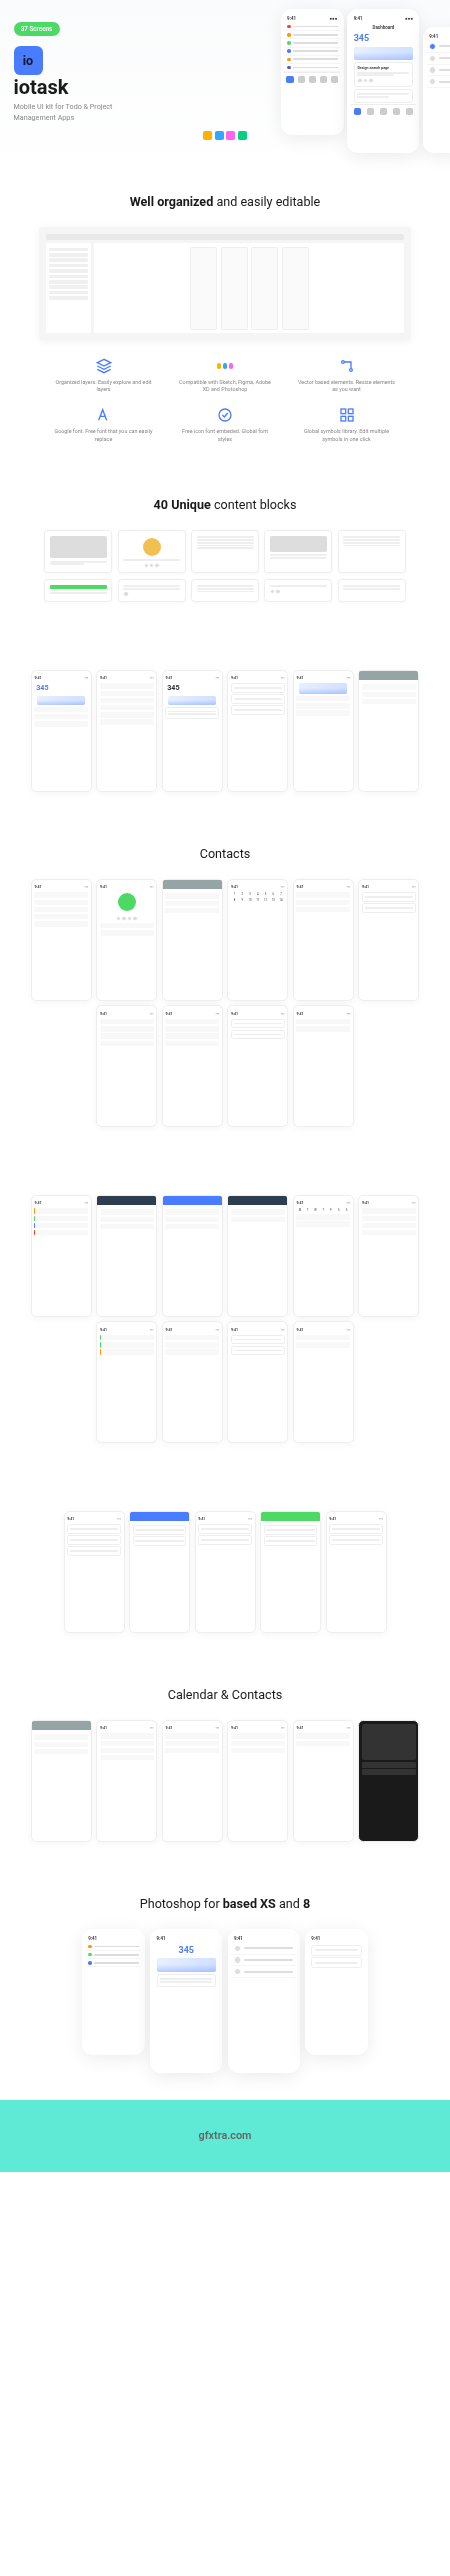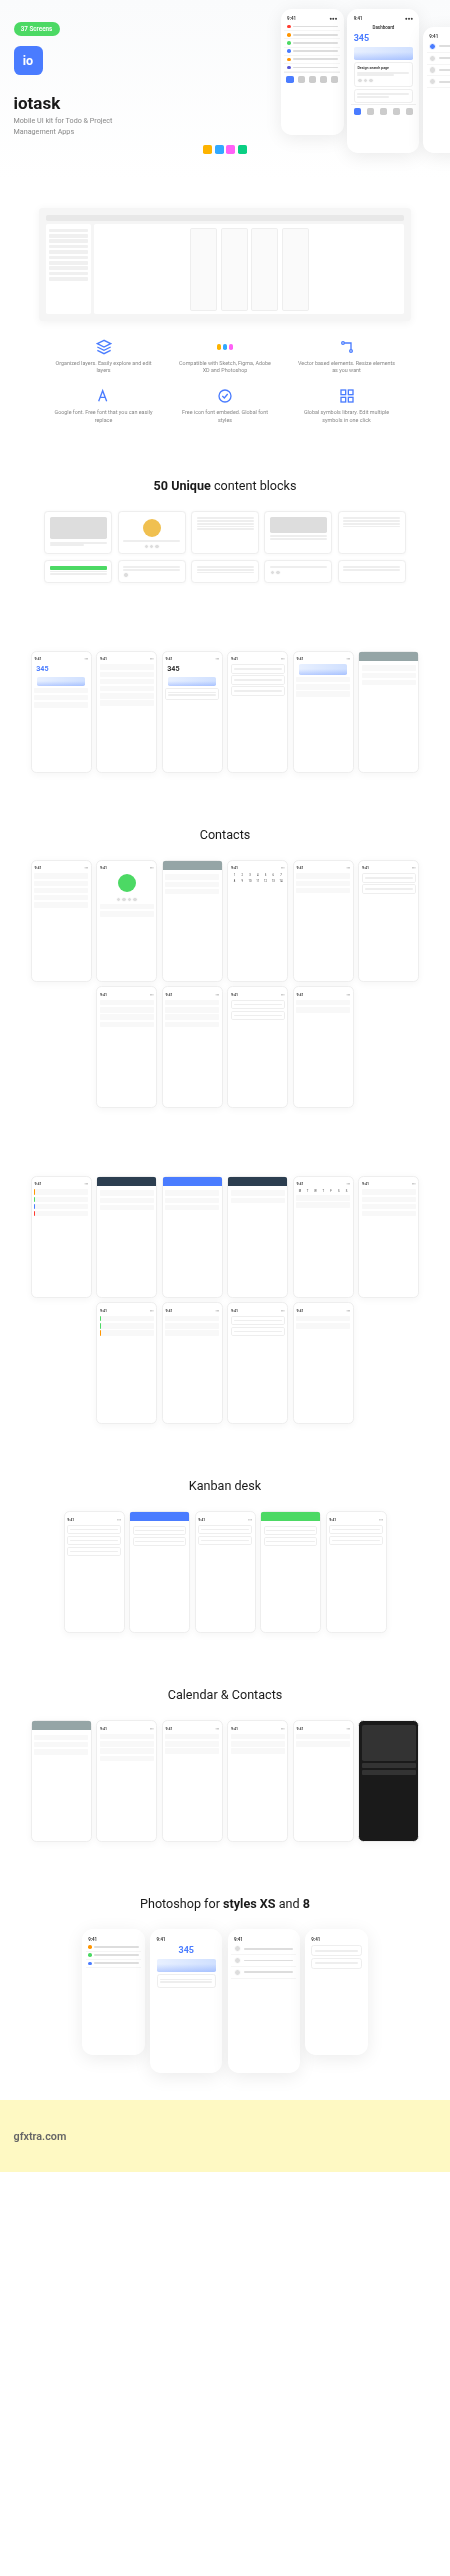--- a/index.html
+++ b/index.html
@@ -1,21 +1,21 @@
 <!DOCTYPE html>
 <html style="font-size:14.4px"><head>
 <meta charset="utf-8">
 <style>
 *{margin:0;padding:0;box-sizing:border-box}
 body{font-family:-apple-system,BlinkMacSystemFont,'Segoe UI',Roboto,sans-serif;background:#fff;color:#333;width:450px;margin:0 auto}
 .sec{padding:27px 18px;text-align:center}
 .hero{background:linear-gradient(180deg,#fafbfc 0%,#fff 100%);padding:18px 13.5px 27px;position:relative;text-align:left}
 .badge{display:inline-block;background:#4cd964;color:#fff;font-size:6.3px;font-weight:600;padding:2.7px 7.2px;border-radius:9px;margin-bottom:10.8px}
-.logo{width:29px;height:29px;background:#4a7cff;border-radius:6.3px;display:flex;align-items:center;justify-content:center;color:#ffffff;font-weight:700;font-size:12.6px;margin-bottom:18px}
-.brand{font-size:17px;font-weight:700;color:#1a1a1a;margin-bottom:2.7px}
+.logo{width:29px;height:29px;background:#4a7cff;border-radius:6.3px;display:flex;align-items:center;justify-content:center;color:#0f172a;font-weight:700;font-size:12.6px;margin-bottom:0}
+.brand{font-size:20px;font-weight:700;color:#1a1a1a;margin-bottom:2.7px}
 .tagline{font-size:7.2px;color:#888;line-height:1.5;max-width:99px}
 .hero-phones{position:absolute;top:9px;right:-36px;display:flex;gap:3.6px}
 .phone{width:72px;height:144px;background:#fff;border-radius:10.8px;box-shadow:0 3.6px 18px rgba(0,0,0,0.08);padding:5.4px 3.6px;font-size:3.6px}
 .phone-sm{width:63px;height:126px}
 .ph-header{display:flex;justify-content:space-between;align-items:center;padding:1.8px 2.7px;font-size:4.5px;font-weight:600}
 .ph-title{text-align:center;font-size:4.5px;font-weight:600;padding:1.8px 0}
 .ph-stat{font-size:9px;font-weight:700;color:#4a7cff;padding:1.8px 2.7px}
 .ph-chart{height:13.5px;background:linear-gradient(90deg,#e8f0ff,#d0e0ff);margin:1.8px 2.7px;border-radius:1.8px;position:relative;overflow:hidden}
 .ph-chart::after{content:'';position:absolute;bottom:0;left:0;right:0;height:60%;background:linear-gradient(180deg,transparent,rgba(74,124,255,0.3))}
 .ph-card{background:#fff;border:0.9px solid #eee;border-radius:2.7px;margin:1.8px 2.7px;padding:2.7px;font-size:3.6px}
@@ -57,21 +57,21 @@
 .sc-bar{height:9px;background:#4a7cff;border-radius:1.8px 1.8px 0 0;margin:-3.6px -2.7px 2.7px}
 .sc-bar.green{background:#4cd964}
 .sc-bar.dark{background:#2c3e50}
 .sc-bar.gray{background:#95a5a6}
 .sc-av-lg{width:18px;height:18px;border-radius:50%;background:#4cd964;margin:2.7px auto}
 .sc-cal{display:grid;grid-template-columns:repeat(7,1fr);gap:0.9px;font-size:2.7px}
 .sc-cal-d{text-align:center;padding:0.9px}
 .sc-dark{background:#1a1a1a;color:#fff}
 .sc-img{width:100%;height:36px;background:#333;border-radius:1.8px}
 .optimized-phones{display:flex;gap:5.4px;justify-content:center;margin-top:13.5px}
-.footer{background:#fef9c3;height:72px;display:flex;align-items:center;justify-content:flex-start;padding:0 13.5px}
+.footer{background:#5eead4;height:72px;display:flex;align-items:center;justify-content:center;padding:0 13.5px}
 .watermark{color:#666;font-size:10.8px;font-weight:600}
 svg{width:100%;height:100%}
 </style>
 </head>
 <body>
 
 <section class="hero">
   <span class="badge">37 Screens</span>
   <div class="logo">io</div>
   <div class="brand">iotask</div>
@@ -168,20 +168,21 @@
         </div>
       <div class="ph-list-item">
           <span class="ph-av" style="width:7.2px;height:7.2px"></span>
           <span class="ph-item-text"></span>
         </div>
     </div>
   </div>
 </section>
 
 <section class="sec">
+  <h2><strong>Well organized</strong><span> and easily editable</span></h2>
   <div class="editor">
     <div class="editor-bar"></div>
     <div class="editor-body">
       <div class="editor-side">
         <div class="editor-side-item"></div>
           <div class="editor-side-item"></div>
           <div class="editor-side-item"></div>
           <div class="editor-side-item"></div>
           <div class="editor-side-item"></div>
           <div class="editor-side-item"></div>
@@ -252,21 +253,21 @@
             <rect x="3" y="14" width="7" height="7"></rect>
             <rect x="14" y="14" width="7" height="7"></rect>
           </svg>
         </div>
       <div class="feat-text">Global symbols library. Edit multiple symbols in one click</div>
     </div>
   </div>
 </section>
 
 <section class="sec">
-  <h2><strong>50 Unique</strong><span> content blocks</span></h2>
+  <h2><strong>40 Unique</strong><span> content blocks</span></h2>
   <div class="blocks">
     <div class="block">
         <div class="block-img"></div>
         <div class="ph-line"></div>
         <div class="ph-line" style="width:60%"></div>
       </div>
     <div class="block">
         <div class="block-av"></div>
         <div class="ph-line"></div>
         <div class="ph-avatars" style="justify-content:center">
@@ -659,21 +660,20 @@
         </div>
         <div class="sc-body">
           <div class="sc-row"></div>
           <div class="sc-row"></div>
         </div>
       </div>
   </div>
 </section>
 
 <section class="sec">
-  <h2>Kanban desk</h2>
   <div class="screens">
     <div class="screen">
         <div class="sc-h">
           <span>9:41</span>
           <span>⋯</span>
         </div>
         <div class="sc-body">
           <div class="sc-card">
             <div class="ph-line"></div>
           </div>
@@ -797,21 +797,21 @@
         <div class="sc-body">
           <div class="sc-img"></div>
           <div class="sc-row" style="background:#333"></div>
           <div class="sc-row" style="background:#333"></div>
         </div>
       </div>
   </div>
 </section>
 
 <section class="sec">
-  <h2><span>Photoshop for </span><strong>styles XS</strong><span> and </span><strong>8</strong></h2>
+  <h2><span>Photoshop for </span><strong>based XS</strong><span> and </span><strong>8</strong></h2>
   <div class="optimized-phones">
     <div class="phone phone-sm">
         <div class="ph-header">
           <span>9:41</span>
         </div>
         <div class="ph-list-item">
           <span class="ph-dot"></span>
           <span class="ph-item-text"></span>
         </div>
         <div class="ph-list-item">

